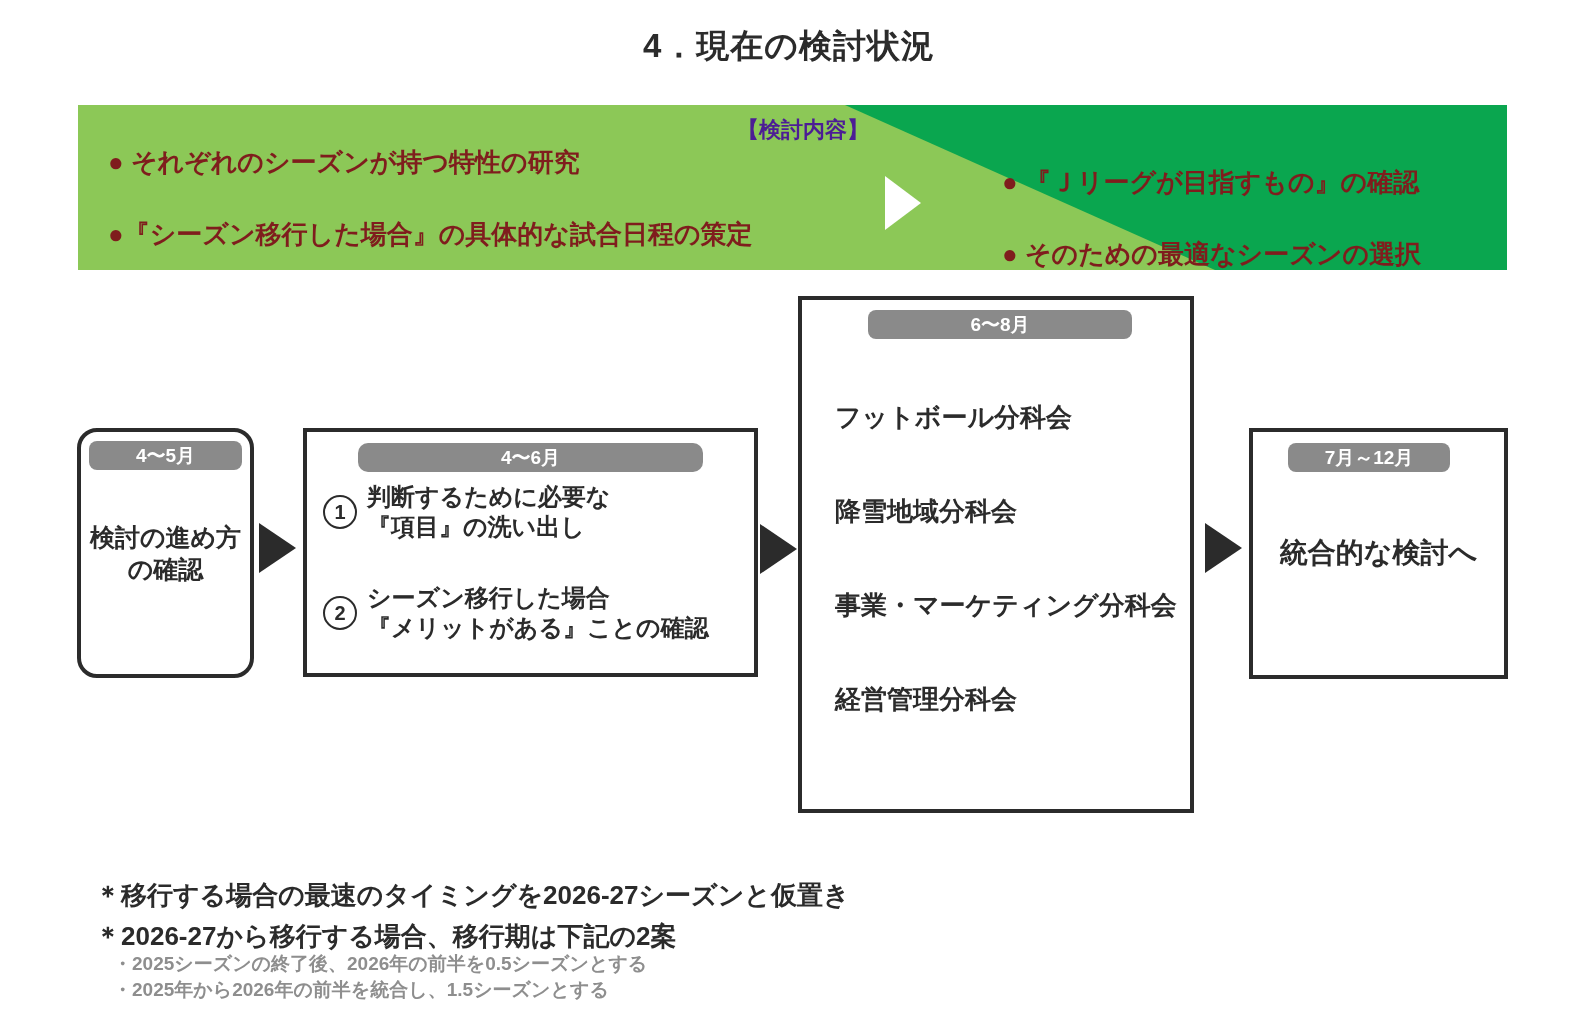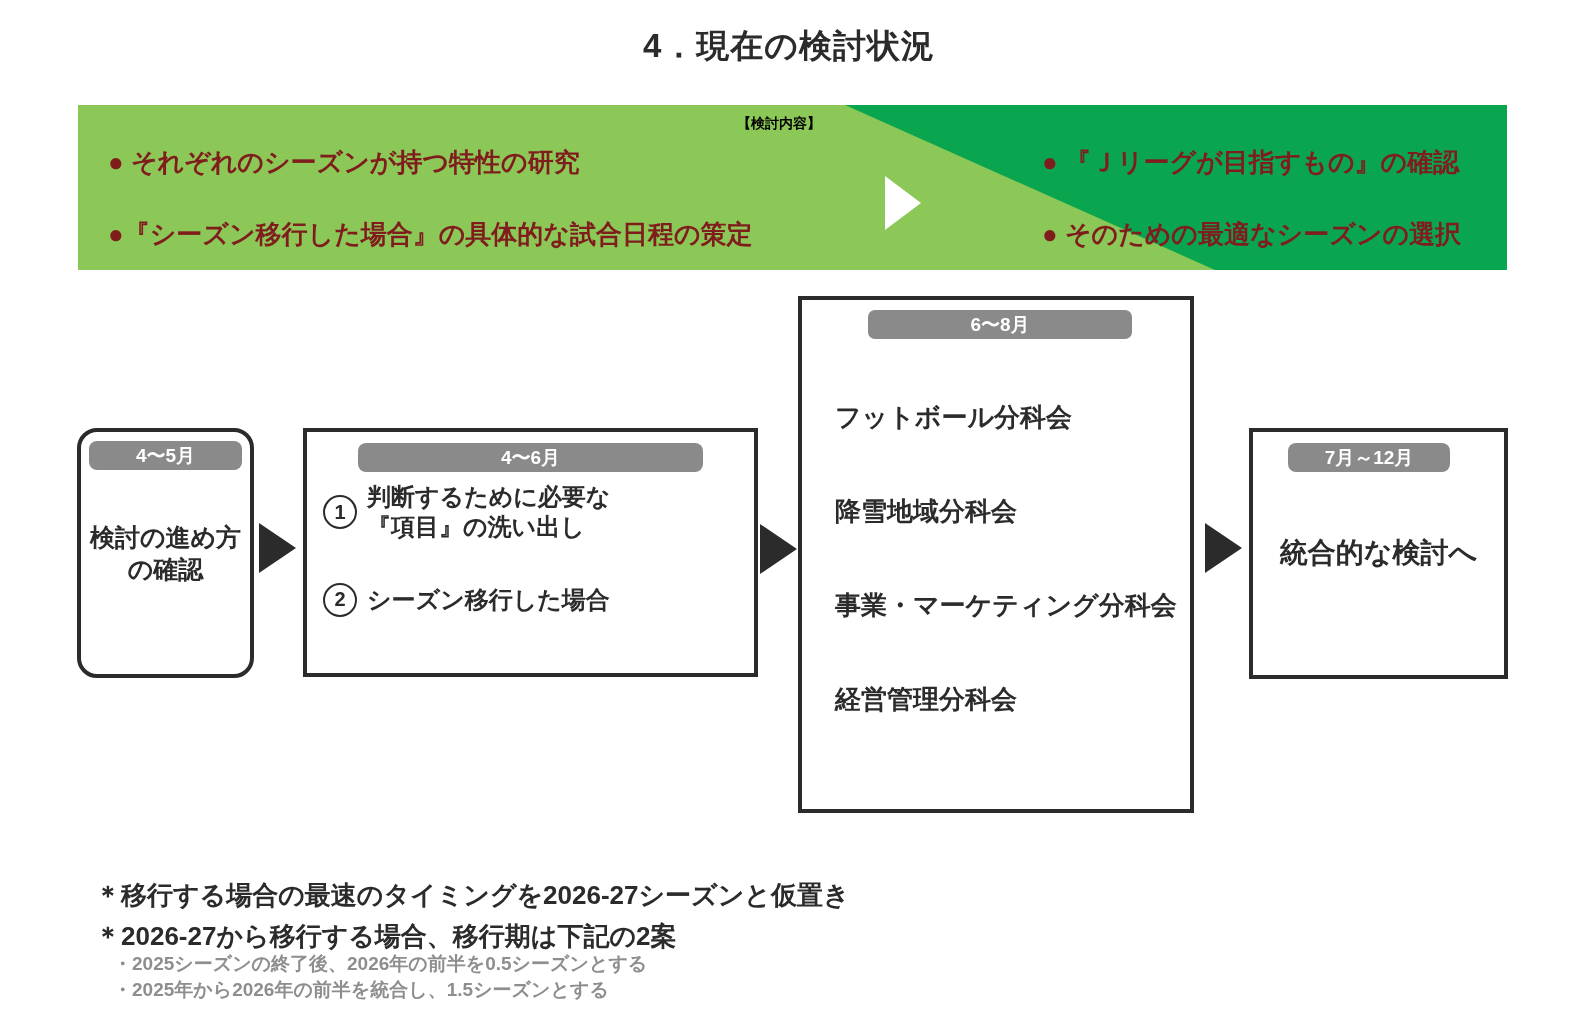--- a/index.html
+++ b/index.html
@@ -16,44 +16,44 @@
 
   
   .title{position:absolute;top:24px;left:4px;width:100%;text-align:center;
          font-size:33px;font-weight:bold;color:var(--ink);letter-spacing:1px;}
 
   
   .banner{position:absolute;left:78px;top:105px;width:1429px;height:165px;
           background:var(--light-green);}
   .banner-dark{position:absolute;inset:0;background:var(--dark-green);
           clip-path:polygon(767px 0,100% 0,100% 100%,1137px 100%);}
-  .banner-label{position:absolute;left:659px;top:10px;color:#000000;
-          font-size:14px;font-weight:bold;white-space:nowrap;}
+  .banner-label{position:absolute;left:659px;top:10px;color:#4c1d95;
+          font-size:22px;font-weight:bold;white-space:nowrap;}
   .banner-arrow{position:absolute;left:807px;top:71px;width:0;height:0;
           border-top:27px solid transparent;border-bottom:27px solid transparent;
           border-left:36px solid #ffffff;}
   .banner-line{position:absolute;color:#7f1d1d;font-size:26px;font-weight:bold;white-space:nowrap;}
   .bl-left{left:30px;}
-  .bl-right{left:964px;}
+  .bl-right{left:924px;margin-top:20px;}
   .bl-row1{top:40px;}
   .bl-row2{top:112px;}
 
   
   .box{position:absolute;background:#fff;border:4px solid var(--ink);}
   #box1{left:77px;top:428px;width:177px;height:250px;border-radius:20px;}
   #box2{left:303px;top:428px;width:455px;height:249px;}
   #box3{left:798px;top:296px;width:396px;height:517px;}
   #box4{left:1249px;top:428px;width:259px;height:251px;}
 
   .badge{position:absolute;background:var(--badge-gray);color:#fff;font-weight:bold;
          font-size:19px;border-radius:8px;height:29px;display:flex;
          align-items:center;justify-content:center;white-space:nowrap;}
   #box1 .badge{left:8px;right:8px;top:9px;}
-  #box2 .badge{left:51px;width:345px;top:11px;}
-  #box3 .badge{left:66px;width:264px;top:10px;border-radius:7px;}
+  #box2 .badge{left:51px;width:345px;top:11px;border-radius:10px;}
+  #box3 .badge{left:66px;width:264px;top:10px;}
   #box4 .badge{left:35px;width:162px;top:11px;}
 
   .center-body{position:absolute;inset:0;display:flex;flex-direction:column;
          align-items:center;justify-content:center;text-align:center;
          font-weight:bold;color:var(--ink);}
   #box1 .center-body{font-size:25px;line-height:1.3;}
   #box4 .center-body{font-size:28px;line-height:1.3;}
 
   #box2 .items{position:absolute;left:16px;top:50px;display:flex;
          flex-direction:column;gap:40px;}
@@ -117,20 +117,21 @@
         <span class="circle-num">1</span>
         <span class="num-lines">
           <div>判断するために必要な</div>
           <div>『項目』の洗い出し</div>
         </span>
       </div>
       <div class="num-item">
         <span class="circle-num">2</span>
         <span class="num-lines">
           <div>シーズン移行した場合</div>
+          <div>『メリットがある』ことの確認</div>
         </span>
       </div>
     </div>
   </div>
 
   <div class="flow-arrow" id="arrow2"></div>
 
   <div class="box" id="box3">
     <div class="badge">6〜8月</div>
     <div class="items">

